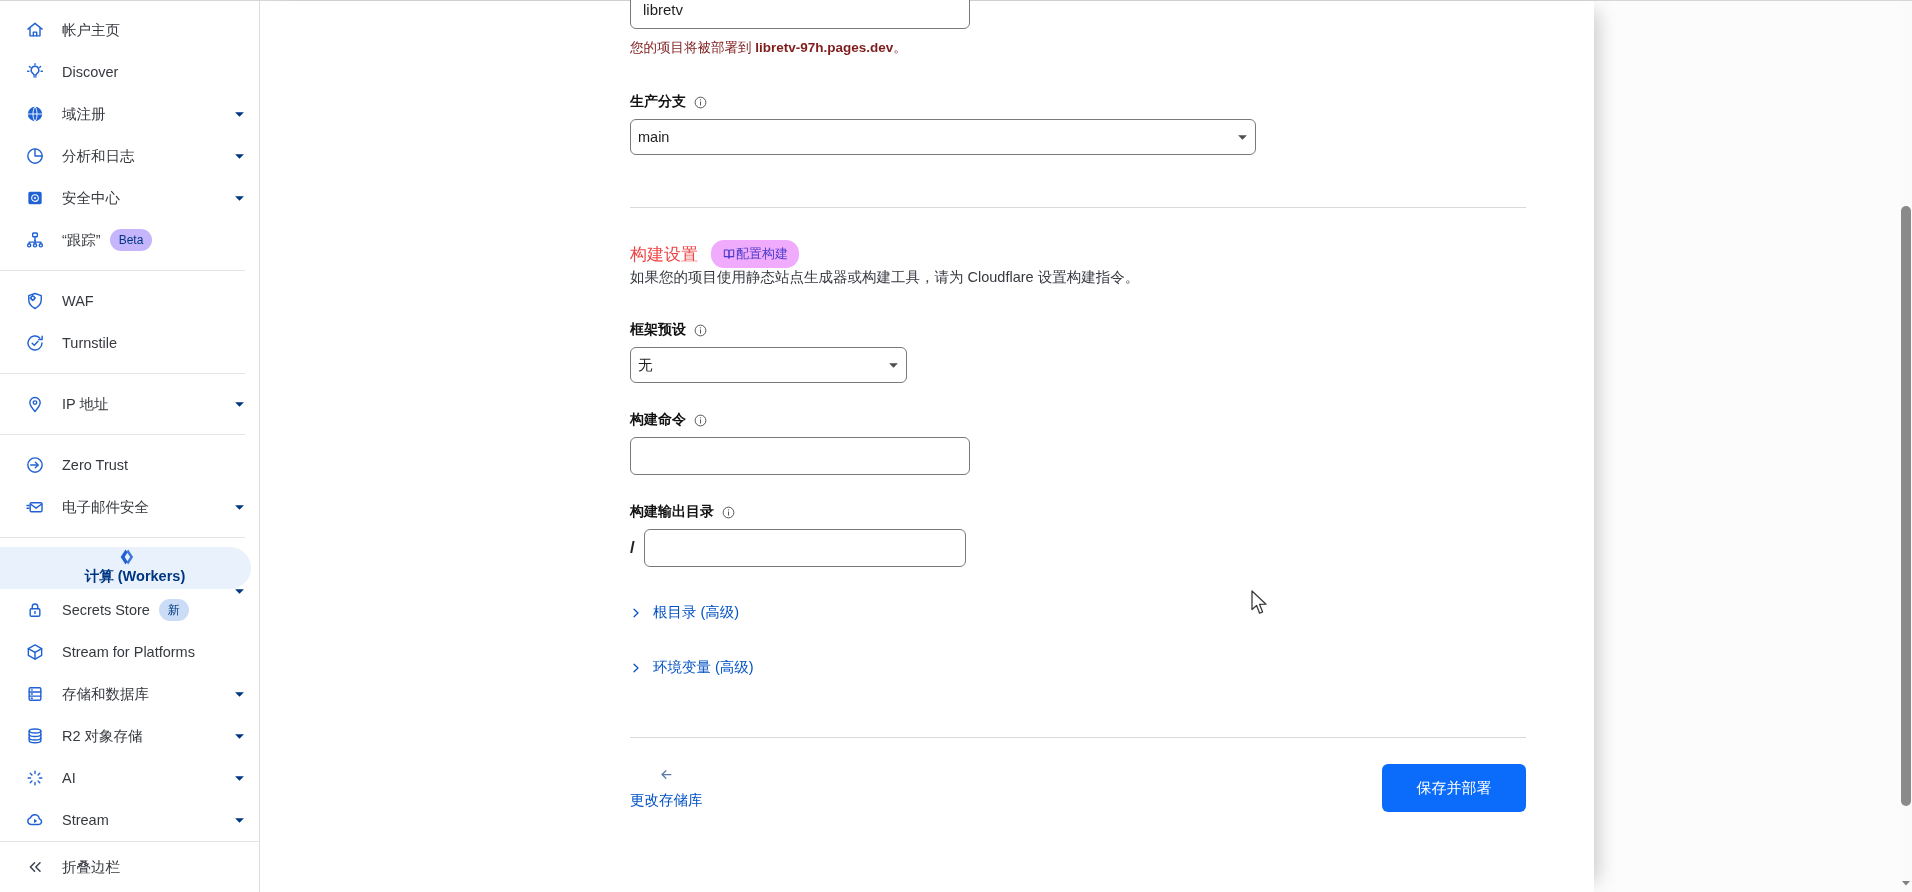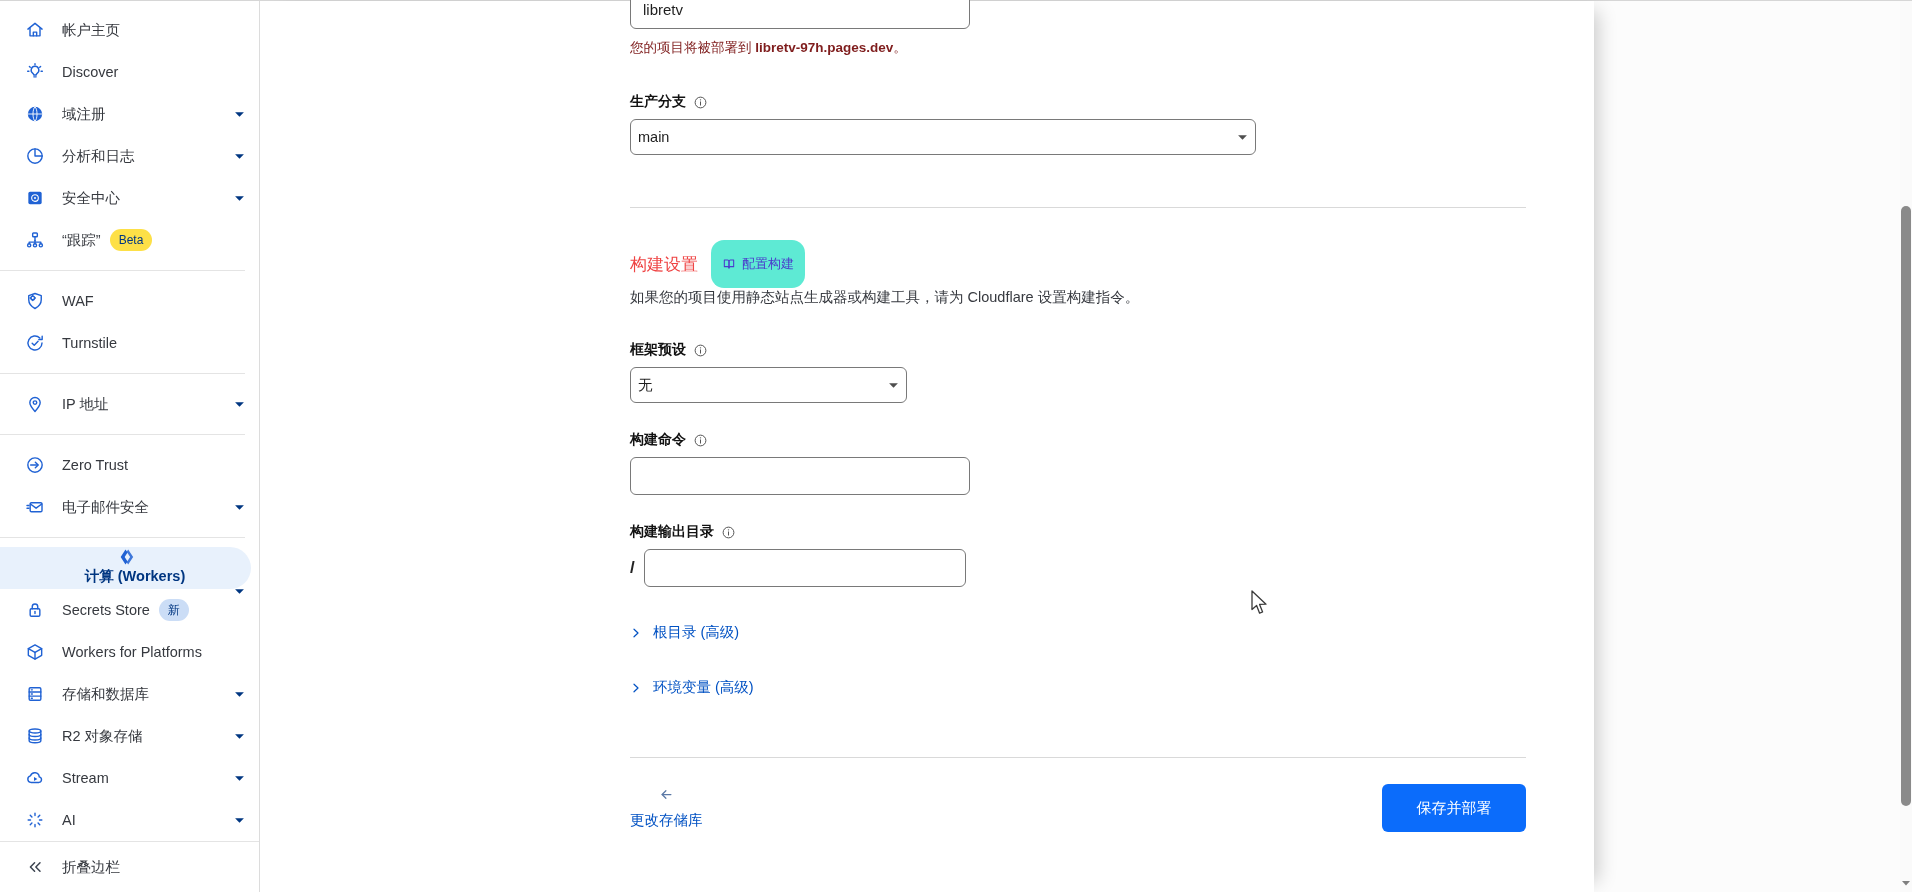--- a/index.html
+++ b/index.html
@@ -14,21 +14,21 @@
     display:flex;flex-direction:column;box-sizing:border-box;}
   .side-list{flex:1;padding-top:8px;}
   .side-item{height:42px;display:flex;align-items:center;padding-left:25px;padding-right:14px;cursor:pointer;}
   .side-item .icn{width:20px;height:20px;margin-right:17px;flex:0 0 20px;display:flex;align-items:center;justify-content:center;}
   .side-item .icn svg{width:20px;height:20px;}
   .side-item .lbl{font-size:14.5px;color:#36393f;white-space:nowrap;}
   .side-item.selected{background:#e8f1fc;border-radius:0 23px 23px 0;margin-right:8px;padding-right:6px;flex-direction:column;}
   .side-item.selected .lbl{color:#003681;font-weight:bold;}
   .caret{margin-left:auto;display:flex;align-items:center;}
   .badge{margin-left:9px;font-size:12px;line-height:1;padding:5px 9px;border-radius:11px;white-space:nowrap;}
-  .badge.beta{background:#fde047;color:#003681;}
+  .badge.beta{background:#c4b5fd;color:#003681;}
   .badge.new{background:#cbddf6;color:#003681;}
   .side-divider{height:1px;background:#e4e4e4;margin:9px 14px 9px 0;}
   .side-footer{border-top:1px solid #e4e4e4;height:52px;display:flex;align-items:center;padding-left:25px;}
   .side-footer .icn{width:20px;height:20px;margin-right:17px;display:flex;}
   .side-footer .lbl{font-size:14.5px;color:#36393f;}
 
   
   .content{width:1334px;min-width:1334px;background:#fff;position:relative;z-index:2;
     box-shadow:14px 0 18px -10px rgba(0,0,0,.20);box-sizing:border-box;}
   .form{margin-left:370px;width:896px;}
@@ -46,22 +46,22 @@
   .selectbox.w-branch{width:626px;}
   .selectbox.w-preset{width:277px;}
   .text-input{margin-top:8px;width:340px;height:38px;border:1px solid #797979;border-radius:6px;
     box-sizing:border-box;font-size:14px;padding:0 12px;display:block;
     font-family:"Liberation Sans","DejaVu Sans",sans-serif;}
   .divider{height:1px;background:#d9d9d9;}
   .divider.d1{margin-top:52px;}
   .divider.d2{margin-top:60px;}
   .section-head{margin-top:32px;display:flex;align-items:center;gap:13px;}
   .section-title{font-size:17px;color:#ef4444;}
-  .config-badge{background:#5eead4;color:#4b3bcc;font-size:13px;padding:15px 11px;border-radius:13px;
-    display:inline-flex;align-items:center;gap:6px;cursor:pointer;}
+  .config-badge{background:#f0abfc;color:#4b3bcc;font-size:13px;padding:5px 11px;border-radius:13px;
+    display:inline-flex;align-items:center;gap:0;cursor:pointer;}
   .section-desc{font-size:14.5px;color:#36393f;}
   .outrow{margin-top:8px;display:flex;align-items:center;gap:9px;}
   .outrow .slash{font-size:17px;font-weight:bold;color:#222;}
   .outrow .text-input{margin-top:0;width:322px;}
   .adv-link{margin-top:36px;display:flex;align-items:center;gap:11px;color:#0051c3;font-size:14.5px;cursor:pointer;width:fit-content;}
   .footer-row{margin-top:26px;display:flex;align-items:center;justify-content:space-between;}
   .back-link{display:flex;align-items:center;gap:9px;color:#0051c3;font-size:14.5px;cursor:pointer;flex-direction:column;}
   .primary-btn{width:144px;height:48px;background:#0b6cfb;color:#fff;border:none;border-radius:6px;
     font-size:15px;cursor:pointer;font-family:"Liberation Sans","DejaVu Sans",sans-serif;}
 
@@ -251,21 +251,21 @@
           <span class="badge new">新</span>
         </div>
         <div class="side-item">
           <span class="icn">
             <svg viewBox="0 0 24 24" fill="none" stroke="#2062d4" stroke-width="1.7" stroke-linecap="round" stroke-linejoin="round">
               <path d="M12 3.5l8 4.5v8l-8 4.5L4 16V8z"></path>
               <path d="M4 8l8 4.4L20 8"></path>
               <path d="M12 12.4V20.5"></path>
             </svg>
           </span>
-          <span class="lbl">Workers for Platforms</span>
+          <span class="lbl">Stream for Platforms</span>
         </div>
         <div class="side-item">
           <span class="icn">
             <svg viewBox="0 0 24 24" fill="none" stroke="#2062d4" stroke-width="1.7" stroke-linecap="round" stroke-linejoin="round">
               <rect x="5" y="4.5" width="14" height="15" rx="1.5"></rect>
               <path d="M5 9.5h14M5 14.5h14"></path>
               <path d="M7.6 7h1.2M7.6 12h1.2M7.6 17h1.2"></path>
             </svg>
           </span>
           <span class="lbl">存储和数据库</span>
@@ -287,38 +287,38 @@
           <span class="lbl">R2 对象存储</span>
           <span class="caret">
             <svg width="11" height="11" viewBox="0 0 10 10">
               <path d="M1 3l4 4 4-4z" fill="#003681"></path>
             </svg>
           </span>
         </div>
         <div class="side-item">
           <span class="icn">
             <svg viewBox="0 0 24 24" fill="none" stroke="#2062d4" stroke-width="1.7" stroke-linecap="round" stroke-linejoin="round">
+              <path d="M12 6.6V3.8M12 20.2v-2.8M6.6 12H3.8M20.2 12h-2.8M8.3 8.3L6.3 6.3M15.7 8.3l2-2M8.3 15.7l-2 2M15.7 15.7l2 2"></path>
+            </svg>
+          </span>
+          <span class="lbl">AI</span>
+          <span class="caret">
+            <svg width="11" height="11" viewBox="0 0 10 10">
+              <path d="M1 3l4 4 4-4z" fill="#003681"></path>
+            </svg>
+          </span>
+        </div>
+        <div class="side-item">
+          <span class="icn">
+            <svg viewBox="0 0 24 24" fill="none" stroke="#2062d4" stroke-width="1.7" stroke-linecap="round" stroke-linejoin="round">
               <path d="M7 17.3a4 4 0 0 1-.4-7.9 5.4 5.4 0 0 1 10.5 1.2 3.4 3.4 0 0 1-.3 6.7z"></path>
               <path d="M10.8 10.9l4 2.4-4 2.4z" fill="#2062d4" stroke="none"></path>
             </svg>
           </span>
           <span class="lbl">Stream</span>
-          <span class="caret">
-            <svg width="11" height="11" viewBox="0 0 10 10">
-              <path d="M1 3l4 4 4-4z" fill="#003681"></path>
-            </svg>
-          </span>
-        </div>
-        <div class="side-item">
-          <span class="icn">
-            <svg viewBox="0 0 24 24" fill="none" stroke="#2062d4" stroke-width="1.7" stroke-linecap="round" stroke-linejoin="round">
-              <path d="M12 6.6V3.8M12 20.2v-2.8M6.6 12H3.8M20.2 12h-2.8M8.3 8.3L6.3 6.3M15.7 8.3l2-2M8.3 15.7l-2 2M15.7 15.7l2 2"></path>
-            </svg>
-          </span>
-          <span class="lbl">AI</span>
           <span class="caret">
             <svg width="11" height="11" viewBox="0 0 10 10">
               <path d="M1 3l4 4 4-4z" fill="#003681"></path>
             </svg>
           </span>
         </div>
       </div>
     <div class="side-footer">
       <span class="icn">
         <svg viewBox="0 0 24 24" fill="none" stroke="#3c4450" stroke-width="1.8" stroke-linecap="round" stroke-linejoin="round">

